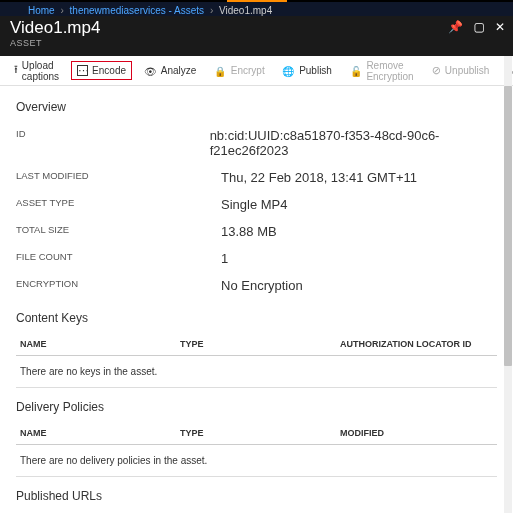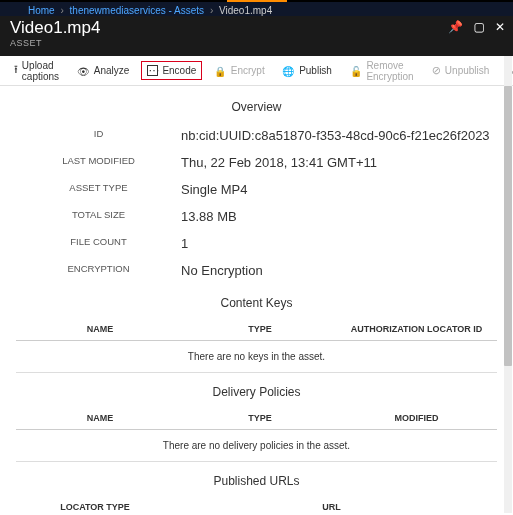--- a/index.html
+++ b/index.html
@@ -73,33 +73,33 @@
     cursor: pointer;
     border: 1px solid transparent;
   }
   .toolbar .btn.disabled { color: #aaa; }
   .toolbar .btn .ic { font-size: 11px; }
   .toolbar .btn.highlight { border: 1.5px solid #d9001b; }
   .content {
     padding: 10px 16px 10px 16px;
     overflow-y: auto;
     height: calc(515px - 2px - 14px - 40px - 30px);
-    text-align: center;
   }
   .section-title {
     font-size: 12px;
     color: #333;
     margin: 12px 0 8px 0;
     font-weight: 400;
   }
   .section-title.first { margin-top: 4px; }
   .kv-row {
     display: flex;
     font-size: 10px;
     padding: 6px 0;
+    gap: 40px;
   }
   .kv-row .k {
     width: 165px;
     color: #555;
     text-transform: uppercase;
     font-size: 9.5px;
   }
   .kv-row .v { color: #333; font-size: 13px; }
   .tbl-head {
     display: flex;
@@ -172,27 +172,27 @@
     <span>▢</span>
     <span>✕</span>
   </div>
 </div>
 
 <div class="toolbar">
   <span class="btn">
     <span class="ic">⭱</span>
     <span>Upload captions</span>
   </span>
+  <span class="btn highlight">
+    <span class="ic enc-ic"></span>
+    <span>Encode</span>
+  </span>
   <span class="btn">
     <span class="ic eye"></span>
     <span>Analyze</span>
-  </span>
-  <span class="btn highlight">
-    <span class="ic enc-ic"></span>
-    <span>Encode</span>
   </span>
   <span class="btn disabled">
     <span class="ic lock"></span>
     <span>Encrypt</span>
   </span>
   <span class="btn">
     <span class="ic globe"></span>
     <span>Publish</span>
   </span>
   <span class="btn disabled">

